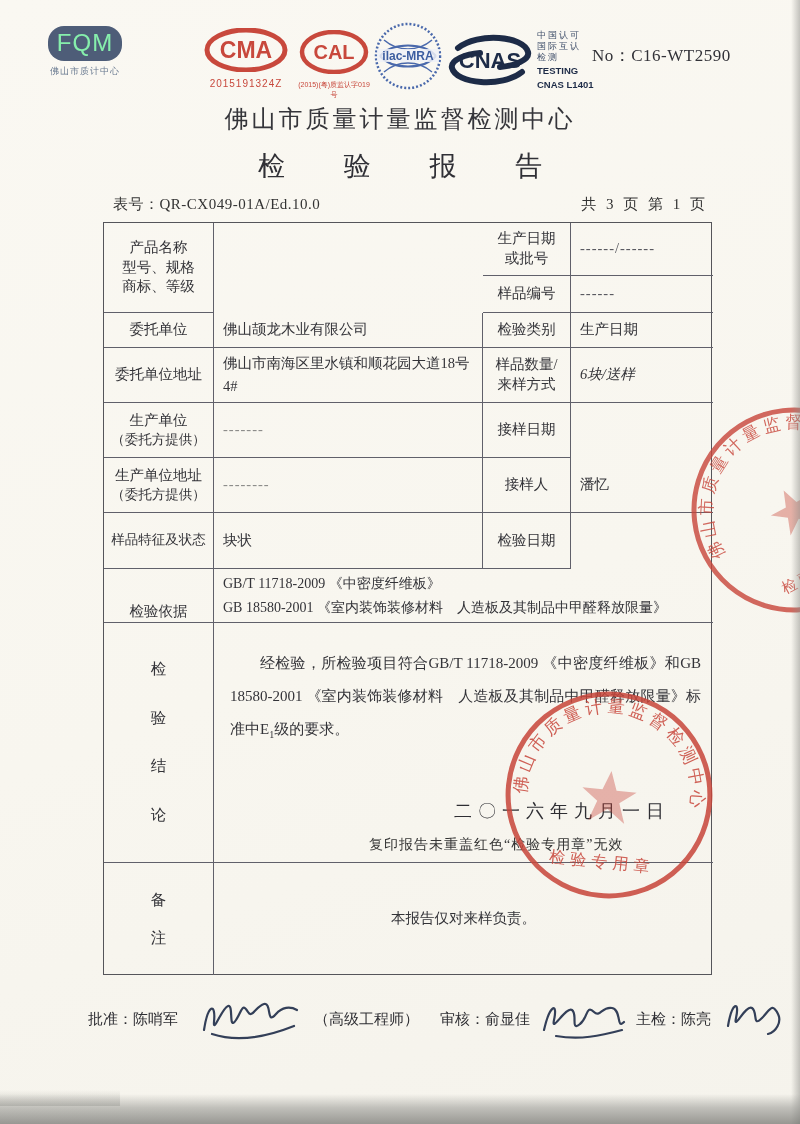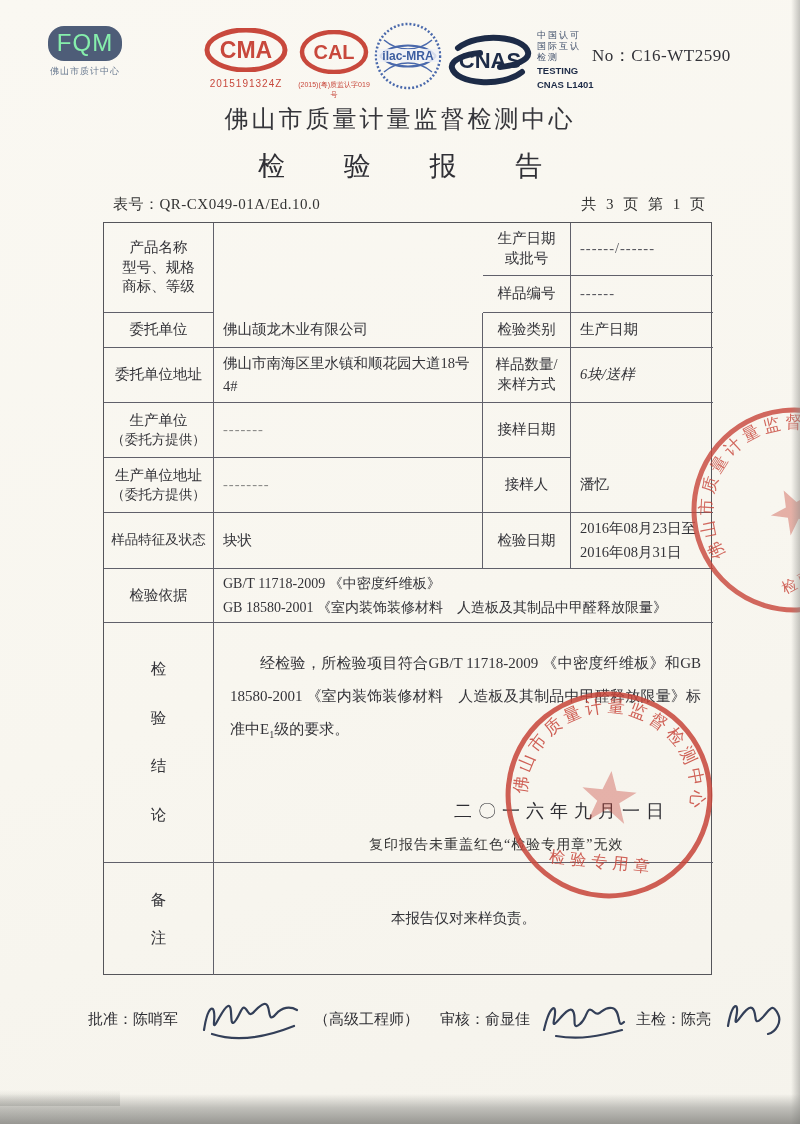--- a/index.html
+++ b/index.html
@@ -243,26 +243,22 @@
 
     <div class="cell cen" style="left:0;top:290px;width:110px;height:56px;">
       <div style="font-size:13.5px;">样品特征及状态</div>
     </div>
     <div class="cell lft" style="left:110px;top:290px;width:269px;height:56px;">
       <div>块状</div>
     </div>
     <div class="cell cen" style="left:379px;top:290px;width:88px;height:56px;">
       <div>检验日期</div>
     </div>
-    <div class="cell lft no-r" style="left:467px;top:290px;width:142px;height:56px;line-height:1.6;">
-      <div>2016年08月23日至</div>
-      <div>2016年08月31日</div>
-    </div>
-
-    <div class="cell cen" style="left:0;top:346px;width:110px;height:54px;">
+
+    <div class="cell cen" style="left:0;top:346px;width:110px;height:54px;justify-content:flex-end;">
       <div>检验依据</div>
     </div>
     <div class="cell lft no-r" style="left:110px;top:346px;width:499px;height:54px;font-size:14px;line-height:1.7;">
       <div>GB/T 11718-2009 《中密度纤维板》</div>
       <div>GB 18580-2001 《室内装饰装修材料　人造板及其制品中甲醛释放限量》</div>
     </div>
 
     <div class="cell cen vstack" style="left:0;top:400px;width:110px;height:240px;padding:22px 0;font-size:15.5px;">
       <div>检</div>
       <div>验</div>

